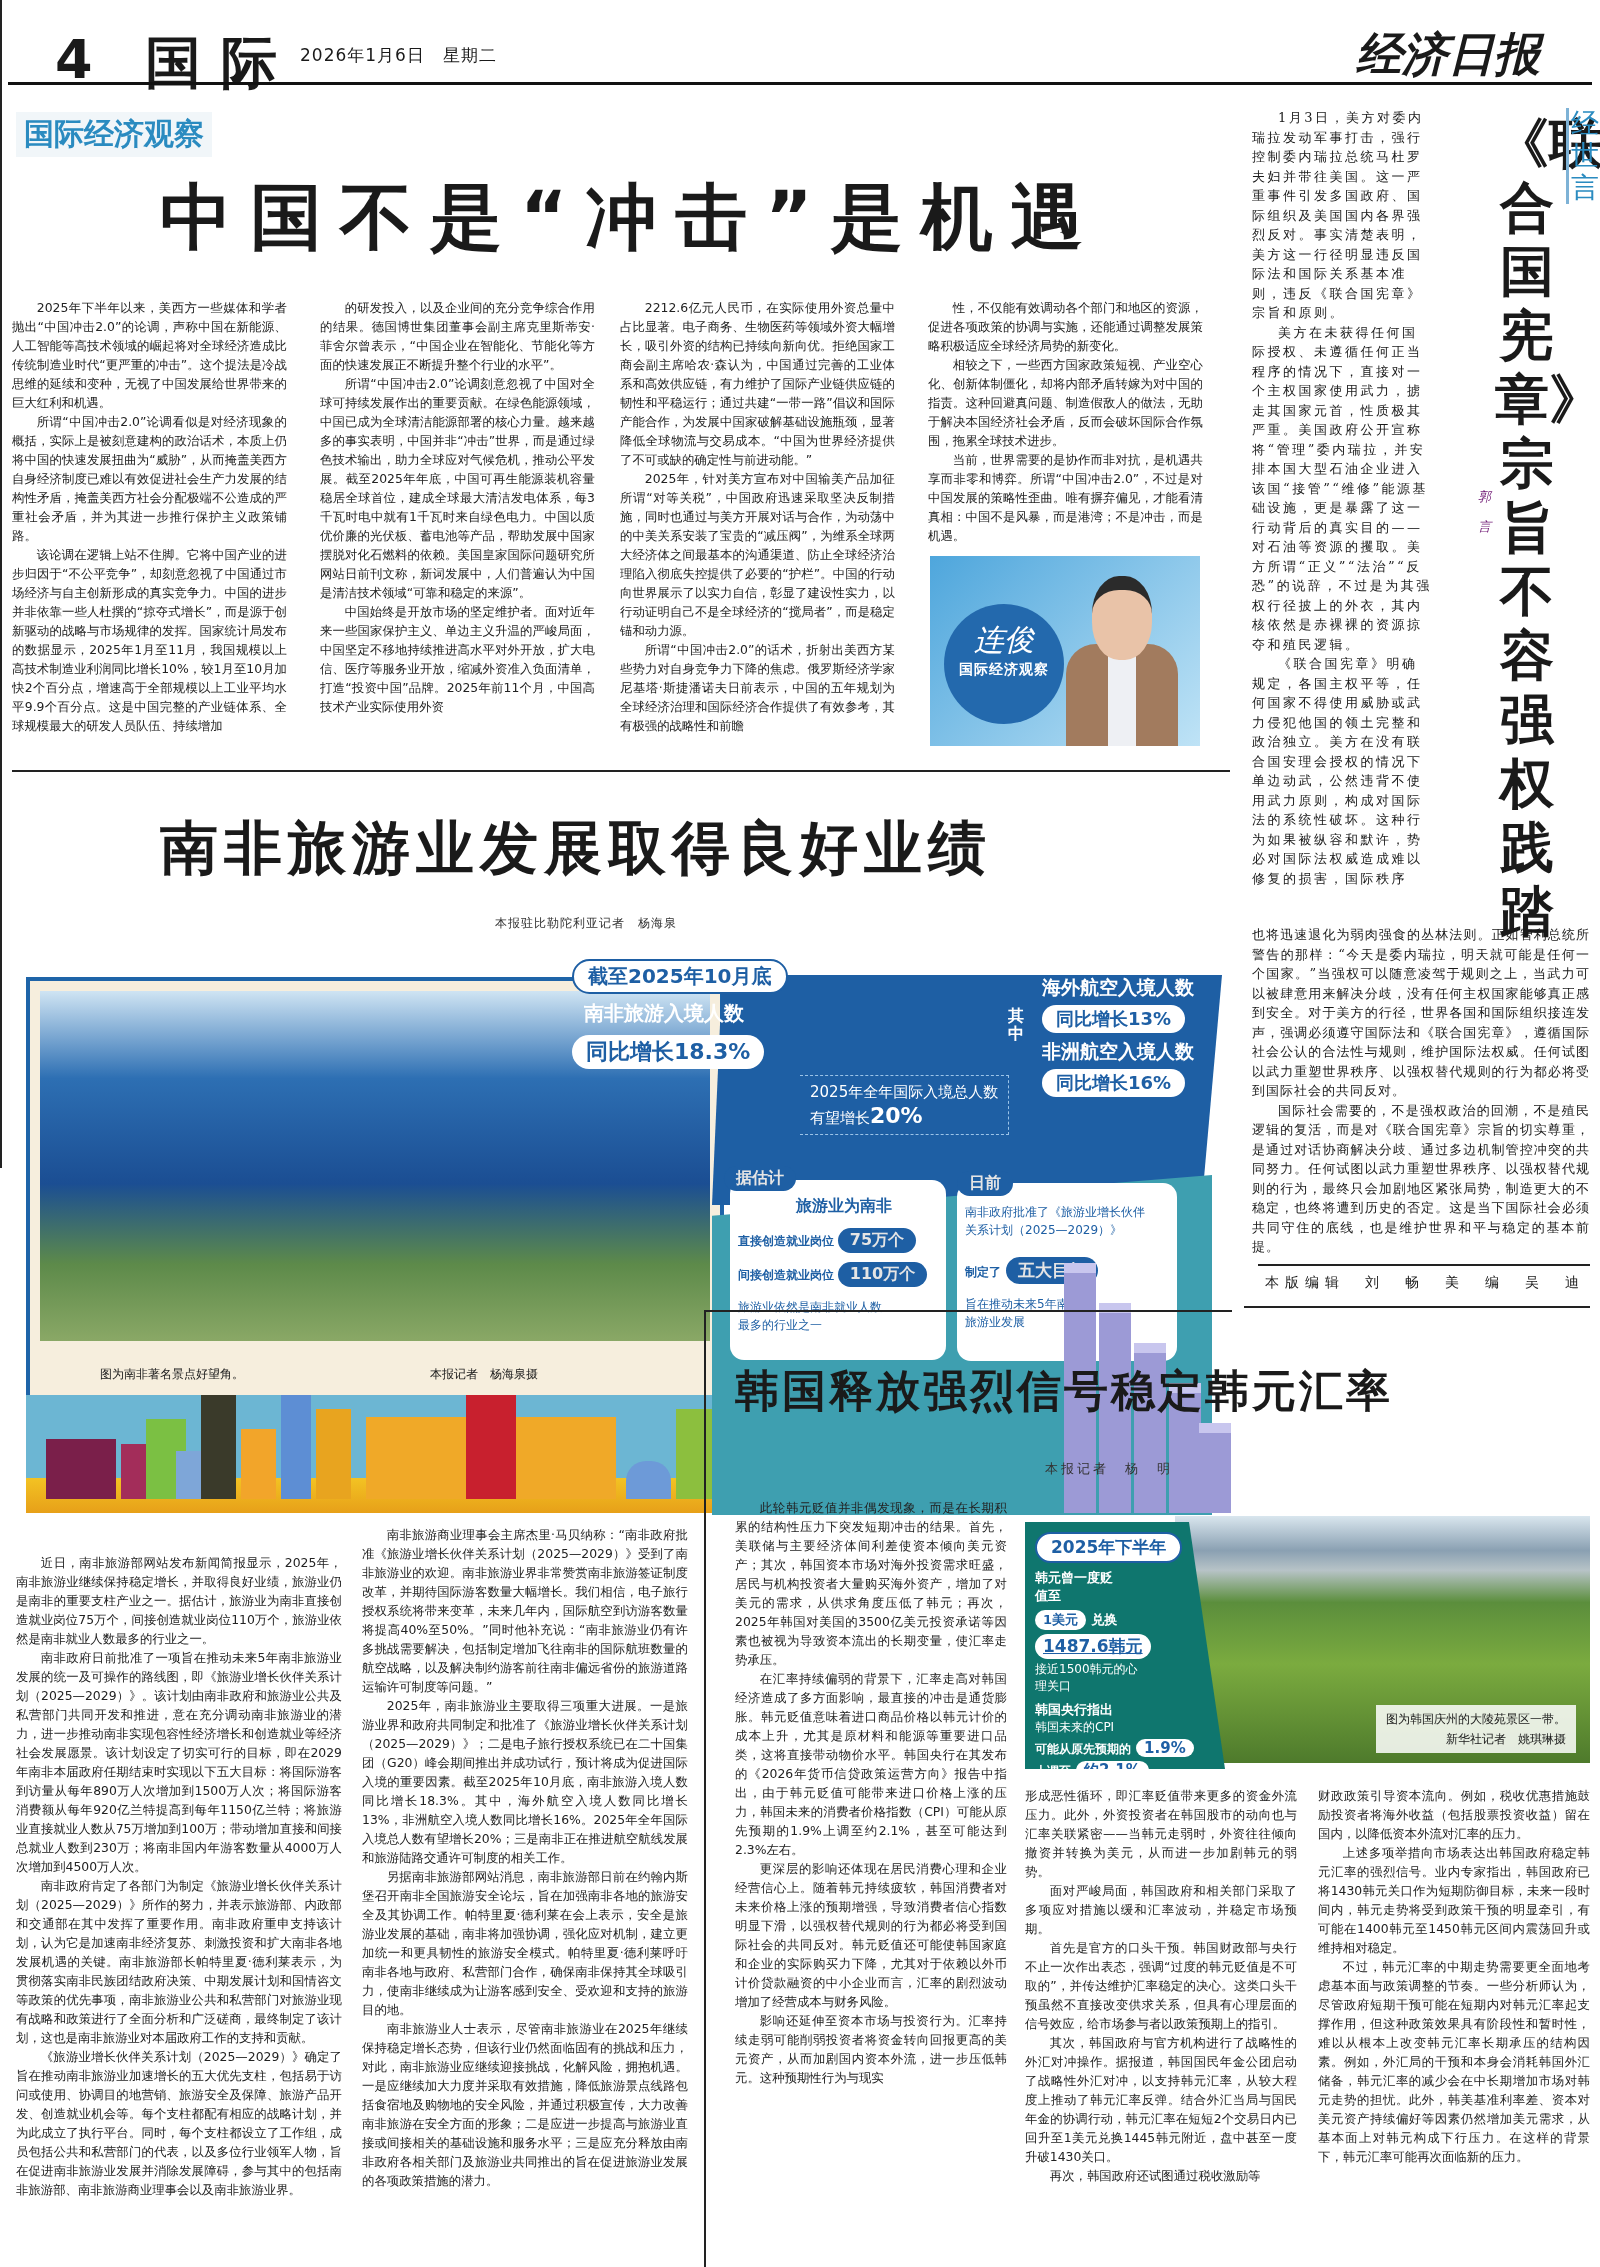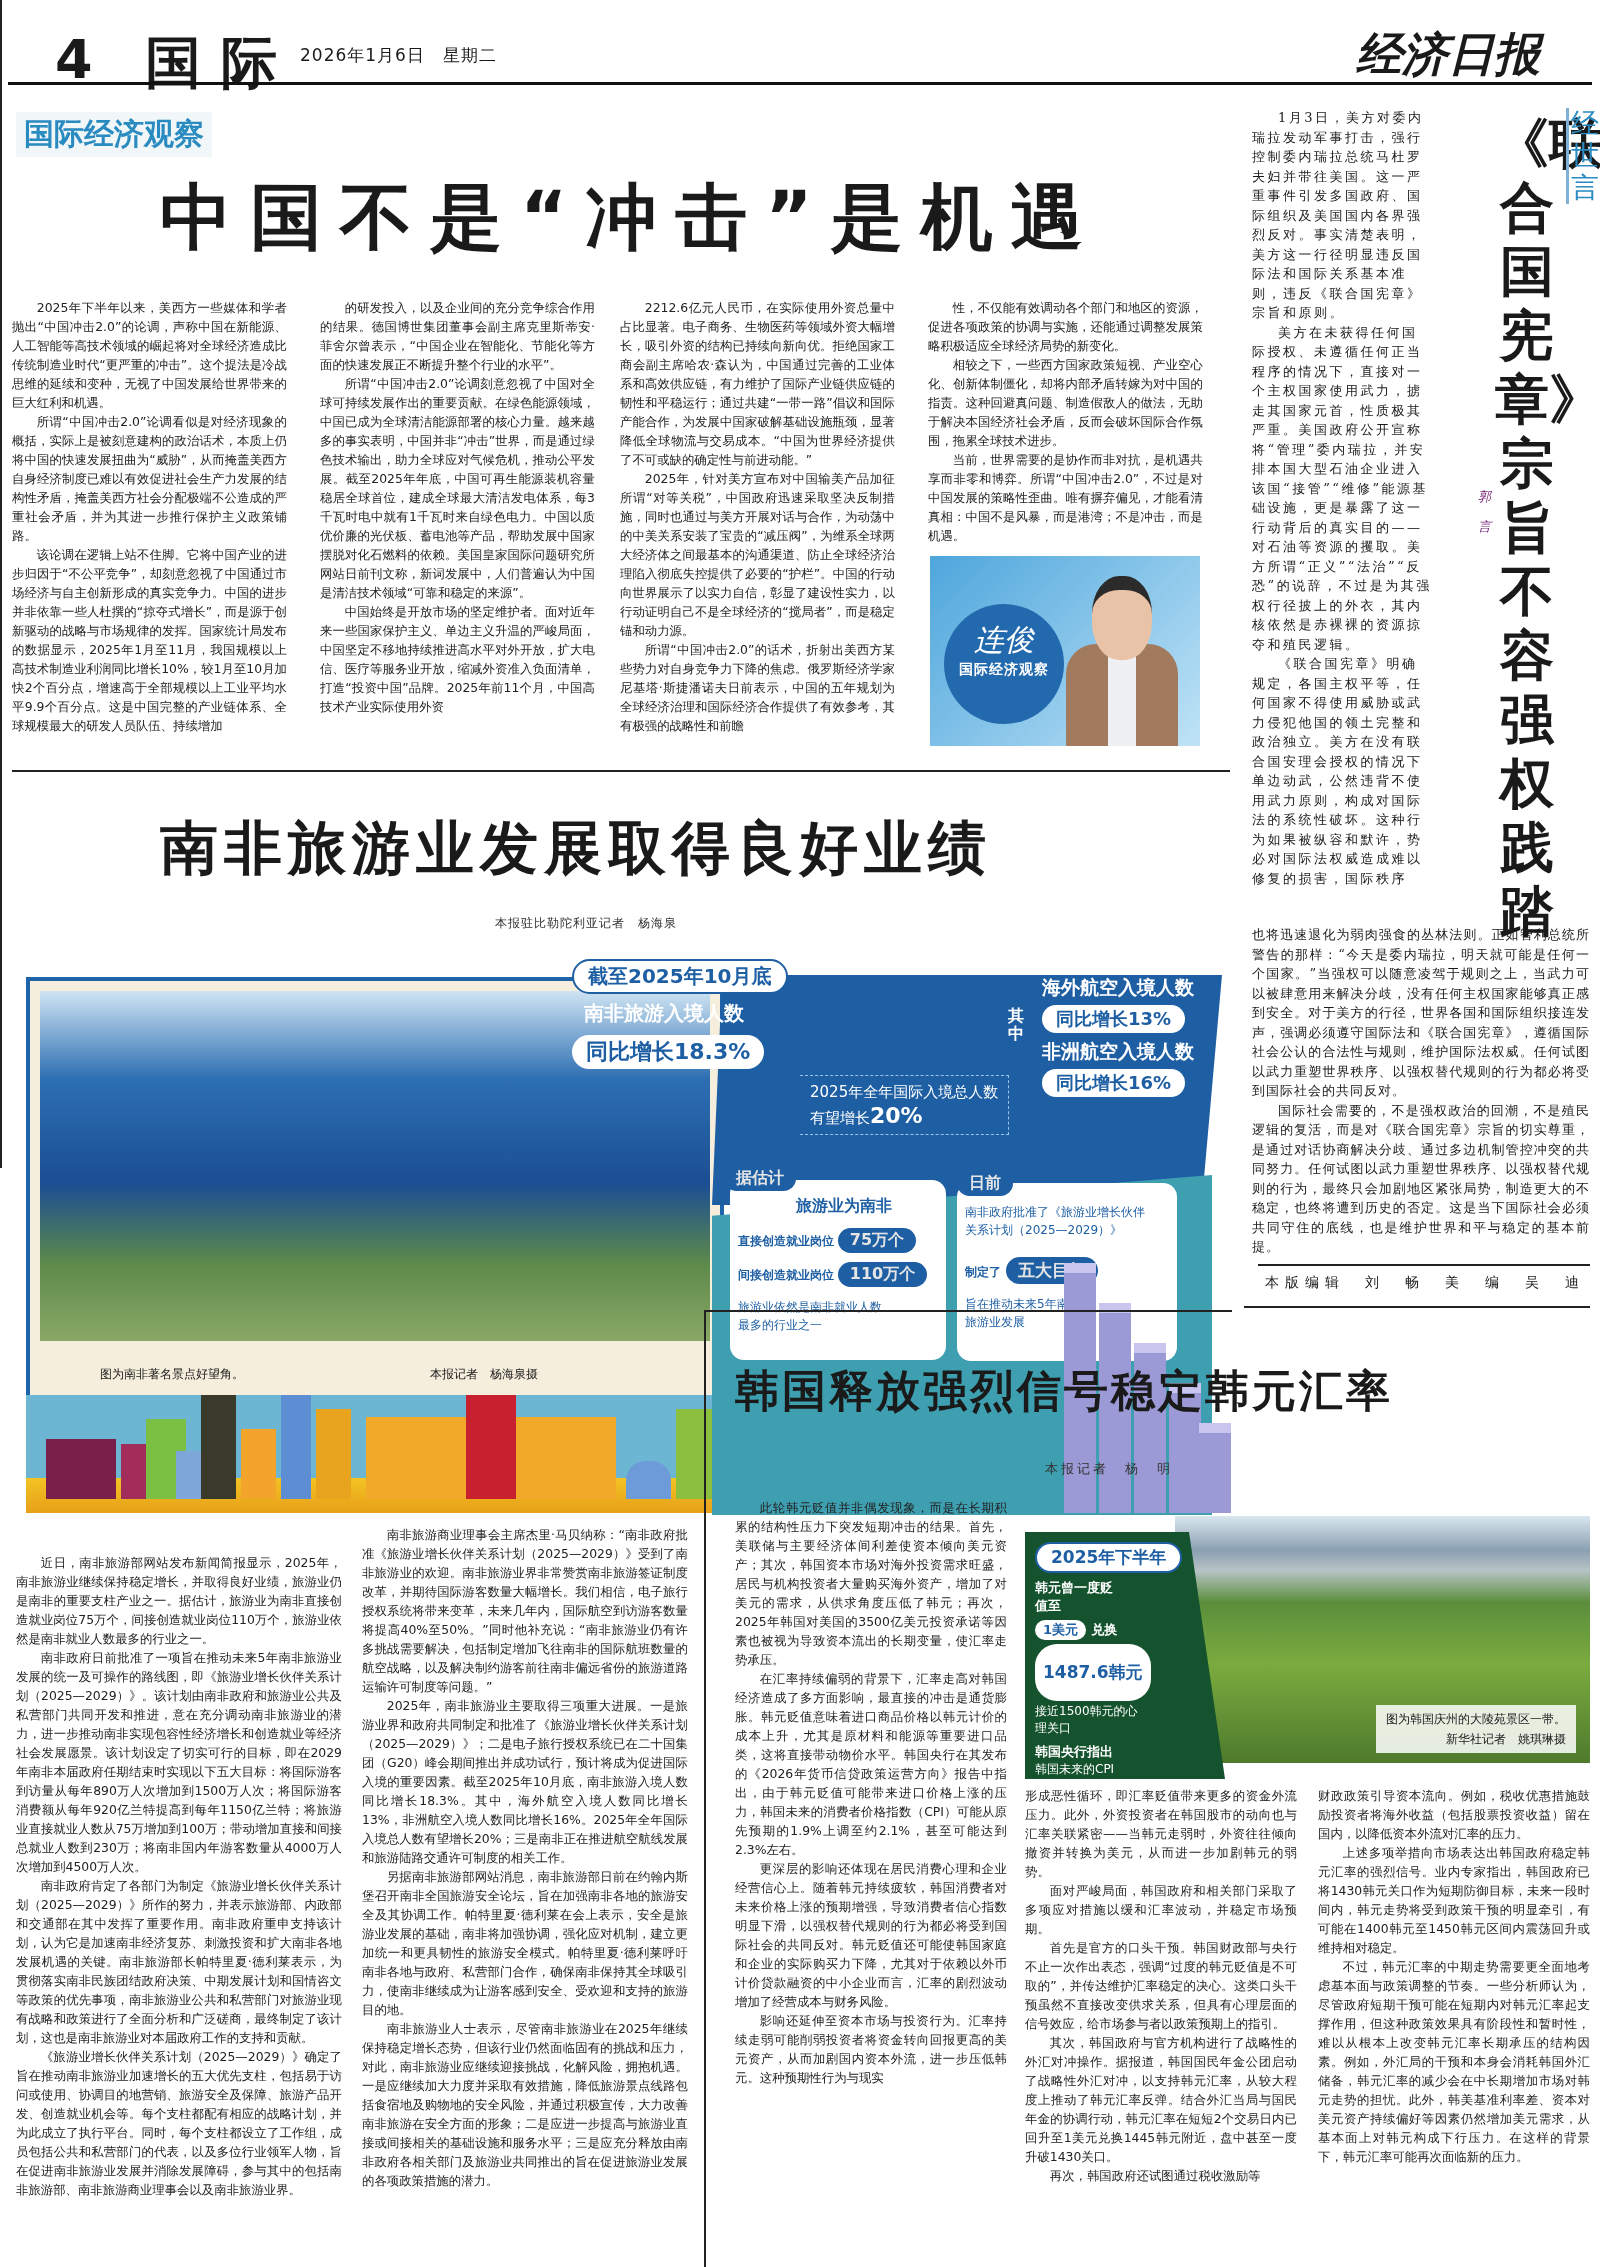--- a/index.html
+++ b/index.html
@@ -48,21 +48,21 @@
   .pill-dark{display:inline-block;background:#1e5fa4;color:#e5e5e5;border-radius:20px;padding:2px 12px;font-family:"DejaVu Sans",sans-serif;font-weight:bold;}
   .info-white{color:#fff;font-family:"DejaVu Sans",sans-serif;font-weight:bold;}
   .box{position:absolute;background:#fff;border-radius:14px;}
   .box-blue{color:#1e5fa4;font-family:"DejaVu Sans",sans-serif;font-weight:bold;}
   .box-text{color:#1e5fa4;font-family:"DejaVu Sans",sans-serif;}
   .bars{position:absolute;right:8px;bottom:12px;width:170px;height:260px;}
   .bar{position:absolute;bottom:0;width:32px;background:#9c9ad6;border-top:10px solid #c8c6ee;}
   .h3{left:735px;top:1362px;font-size:44px;font-weight:bold;letter-spacing:3px;font-family:"DejaVu Serif",serif;}
   .k-info{left:1025px;top:1508px;width:565px;height:255px;}
   .k-photo{position:absolute;left:150px;top:8px;right:0;bottom:0;background:linear-gradient(180deg,#d9e6ee 0%,#8aa0b2 14%,#b7c3c7 22%,#5b8e3c 35%,#7bab3f 60%,#4e7a2c 100%);}
-  .k-panel{position:absolute;left:0;top:24px;width:200px;height:247px;background:#14532d;clip-path:polygon(0 0,82% 0,100% 100%,0 100%);padding:10px 0 0 10px;box-sizing:border-box;}
+  .k-panel{position:absolute;left:0;top:14px;width:200px;height:247px;background:#0f766e;clip-path:polygon(0 0,82% 0,100% 100%,0 100%);padding:10px 0 0 10px;box-sizing:border-box;}
   .k-caption{position:absolute;right:14px;bottom:10px;background:rgba(255,255,255,0.85);padding:4px 10px;font-size:12px;text-align:right;line-height:20px;}
 </style>
 </head>
 <body>
 
 <div class="abs page-num">4</div>
 <div class="abs page-sec">国际</div>
 <div class="abs page-date">2026年1月6日　星期二</div>
 <div class="abs masthead">经济日报</div>
 <div class="abs head-rule"></div>
@@ -232,21 +232,21 @@
 
 <div class="abs k-info">
   <div class="k-photo"></div>
   <div class="k-panel">
     <span class="pill" style="font-size:17px;border:2px solid #1e5fa4;">2025年下半年</span>
     <div class="info-white" style="font-size:13px;width:80px;margin-top:6px;">韩元曾一度贬值至</div>
     <div style="margin-top:4px;">
       <span class="pill" style="font-size:13px;padding:1px 8px;">1美元</span>
       <span class="info-white" style="font-size:13px;">兑换</span>
     </div>
-    <div style="margin-top:4px;"><span class="pill" style="font-size:17px;padding:17px 8px;">1487.6韩元</span></div>
+    <div style="margin-top:4px;"><span class="pill" style="font-size:17px;padding:1px 8px;text-decoration:underline;">1487.6韩元</span></div>
     <div class="info-white" style="font-size:12px;font-weight:normal;width:110px;margin-top:2px;">接近1500韩元的心理关口</div>
     <div class="info-white" style="font-size:13px;margin-top:6px;">韩国央行指出</div>
     <div class="info-white" style="font-size:12px;font-weight:normal;">韩国未来的CPI</div>
     <div style="margin-top:2px;">
       <span class="info-white" style="font-size:12px;">可能从原先预期的</span>
       <span class="pill" style="font-size:15px;padding:0 8px;">1.9%</span>
     </div>
     <div style="margin-top:2px;">
       <span class="info-white" style="font-size:12px;">上调至</span>
       <span class="pill" style="font-size:15px;padding:0 8px;">约2.1%</span>

